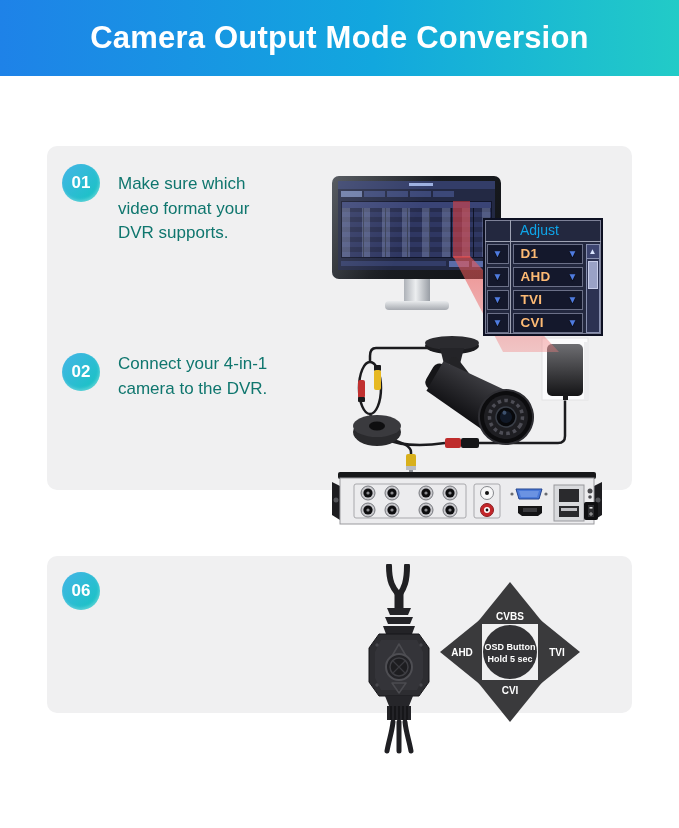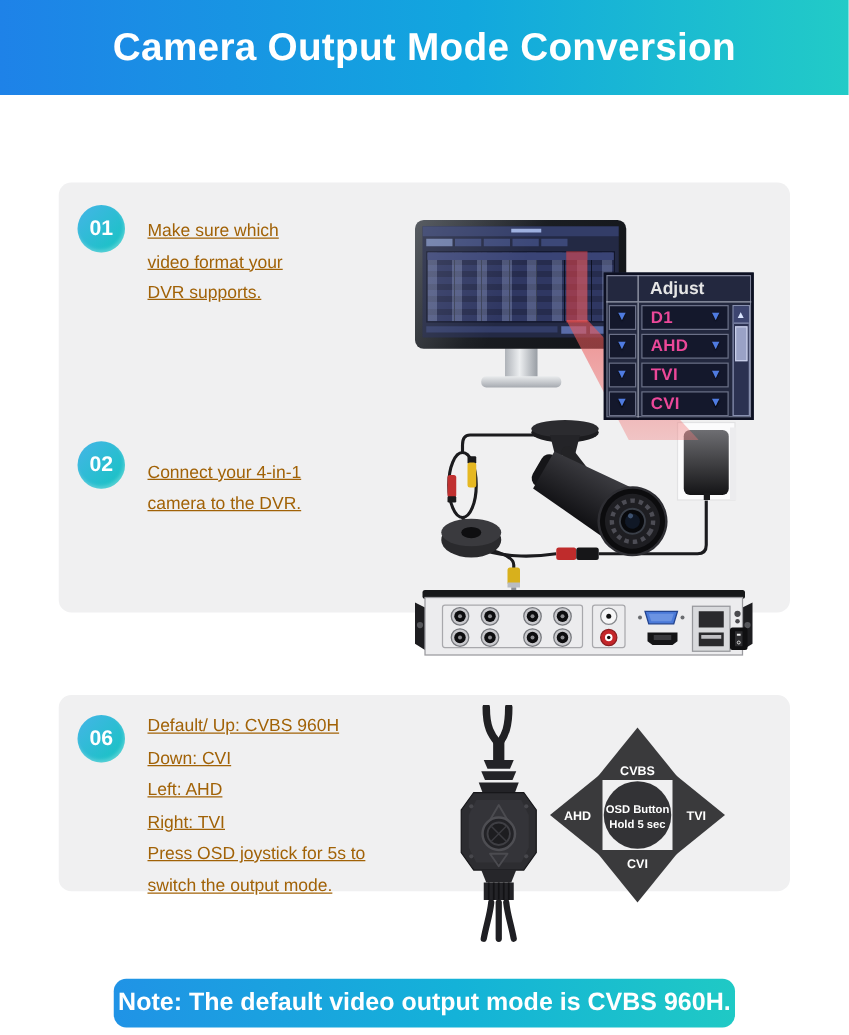--- a/index.html
+++ b/index.html
@@ -15,23 +15,23 @@
   
   .card{position:absolute;left:47px;width:585px;height:157px;background:#f0f0f1;border-radius:10px;}
   #card1{top:114px;height:205px;margin-top:32px;}
   #card2{top:333px;}
   #card3{top:556px;}
   .badge{position:absolute;left:15px;width:38px;height:38px;border-radius:50%;
     background:linear-gradient(135deg,#45b5e7,#14c4c0);
     color:#fff;font-size:17px;font-weight:700;display:flex;align-items:center;justify-content:center;
     box-shadow:inset -1px -2px 3px rgba(255,255,255,.25);}
   #card1 .badge{top:18px;} #card2 .badge{top:20px;} #card3 .badge{top:16px;}
-  .step-text{position:absolute;left:71px;white-space:pre-line;color:#a16207;font-size:14px;line-height:24.5px;text-decoration:underline;}
+  .step-text{position:absolute;left:71px;white-space:pre-line;color:#0f766e;font-size:17px;line-height:24.5px;}
   #card1 .step-text{top:26px;}
-  #card2 .step-text{top:32px;}
+  #card2 .step-text{top:19px;}
   #card3 .step-text{top:12px;line-height:25.5px;}
 
   
   .monitor{position:absolute;left:285px;top:30px;width:169px;height:103px;border-radius:7px;
     background:linear-gradient(125deg,#42474e 0%,#1a1d22 45%,#111317 100%);z-index:1;}
   .monitor::after{content:"";position:absolute;inset:0;border-radius:7px;
     background:linear-gradient(115deg,rgba(255,255,255,.12),rgba(255,255,255,0) 48%);pointer-events:none;}
   .screen{position:absolute;left:6px;top:5px;right:6px;bottom:9px;background:#232944;overflow:hidden;}
   .s-title{height:8px;background:#333d68;position:relative;}
   .s-title::after{content:"";position:absolute;left:45%;top:2px;width:24px;height:3px;background:#9db0e0;}
@@ -56,28 +56,28 @@
   
   .beam{position:absolute;left:406px;top:110px;width:106px;height:96px;z-index:2;
     background:linear-gradient(180deg,rgba(235,85,85,.62),rgba(241,125,125,.38));
     clip-path:polygon(0 0,17px 0,106px 96px,50px 96px);}
 
   
   .callout{position:absolute;left:436px;top:72px;width:116px;height:114px;background:#23283f;
     border:2px solid #0d1022;box-shadow:inset 0 0 0 1px #7d8198;z-index:3;display:flex;flex-direction:column;}
   .co-head{display:flex;height:21px;border-bottom:1px solid #9fa3b4;flex:none;}
   .co-head-spacer{width:25px;border-right:1px solid #9fa3b4;}
-  .co-head-label{flex:1;color:#e5e5e5;font-weight:700;font-size:14px;line-height:21px;padding-left:9px;}
+  .co-head-label{flex:1;color:#0ea5e9;font-weight:400;font-size:14px;line-height:21px;padding-left:9px;}
   .co-body{display:flex;flex:1;min-height:0;}
   .co-left{width:25px;display:flex;flex-direction:column;border-right:1px solid #9fa3b4;}
   .co-main{flex:1;display:flex;flex-direction:column;min-width:0;}
   .co-cell{flex:1;margin:1.5px;background:#14182c;border:1px solid #6b7088;display:flex;align-items:center;}
   .co-left .co-cell{justify-content:center;}
   .co-main .co-cell{padding:0 4px;}
-  .co-label{color:#ec4899;font-weight:700;font-size:13.5px;flex:1;padding-left:3px;letter-spacing:.3px;}
+  .co-label{color:#fdba74;font-weight:700;font-size:13.5px;flex:1;padding-left:3px;letter-spacing:.3px;}
   .arrow{color:#4f7be0;font-size:10px;line-height:1;text-shadow:0 1px 1px rgba(0,0,0,.8);}
   .co-scroll{width:12px;margin:1.5px;display:flex;flex-direction:column;background:#2c3252;border:1px solid #8890b0;}
   .scroll-up{height:13px;background:#3d4570;display:flex;align-items:center;justify-content:center;
     color:#dbe6ff;font-size:8px;border-bottom:1px solid #8890b0;}
   .scroll-thumb{height:26px;background:#9aa2c6;margin:2px 1px;border:1px solid #c7cde8;}
 
   
   .fig2{position:absolute;left:283px;top:1px;width:302px;height:204px;}
   .joystick{position:absolute;left:300px;top:8px;width:110px;height:190px;}
   .dpad{position:absolute;left:383px;top:16px;width:160px;height:160px;}
@@ -318,26 +318,20 @@
           <rect x="258" y="171" width="6" height="12" fill="#2b2b2e"></rect>
           <rect x="259.5" y="173" width="3" height="1.6" fill="#e8e8e8"></rect>
           <circle cx="261" cy="180" r="1.2" fill="none" stroke="#e8e8e8" stroke-width=".7"></circle>
         </g>
       </g>
     </svg>
   </div>
 
   <div class="card" id="card3">
     <div class="badge">06</div>
-    <div class="step-text">Default/ Up: CVBS 960H
-Down: CVI
-Left: AHD
-Right: TVI
-Press OSD joystick for 5s to
-switch the output mode.</div>
 
     <svg class="joystick" viewBox="0 0 110 190">
       <g fill="none" stroke="#202023" stroke-width="6" stroke-linecap="round">
         <path d="M42,2 C42,18 46,24 51,30"></path>
         <path d="M60,2 C60,18 57,24 53,30"></path>
       </g>
       <path d="M52,28 L52,46" stroke="#202023" stroke-width="9" fill="none"></path>
       <g fill="#232327">
         <polygon points="40,44 64,44 61,51 43,51"></polygon>
         <polygon points="38,53 66,53 63,60 41,60"></polygon>
@@ -374,17 +368,14 @@
       <circle cx="80" cy="80" r="27" fill="#333336"></circle>
       <text x="80" y="48" font-size="10" text-anchor="middle">CVBS</text>
       <text x="32" y="84" font-size="10" text-anchor="middle">AHD</text>
       <text x="127" y="84" font-size="10" text-anchor="middle">TVI</text>
       <text x="80" y="122" font-size="10" text-anchor="middle">CVI</text>
       <text x="80" y="78" font-size="9" text-anchor="middle">OSD Button</text>
       <text x="80" y="90" font-size="9" text-anchor="middle">Hold 5 sec</text>
     </svg>
   </div>
 
-  <div class="note">
-    <span>Note: The default video output mode is CVBS 960H.</span>
-  </div>
 
 </div>
 
 </body></html>

